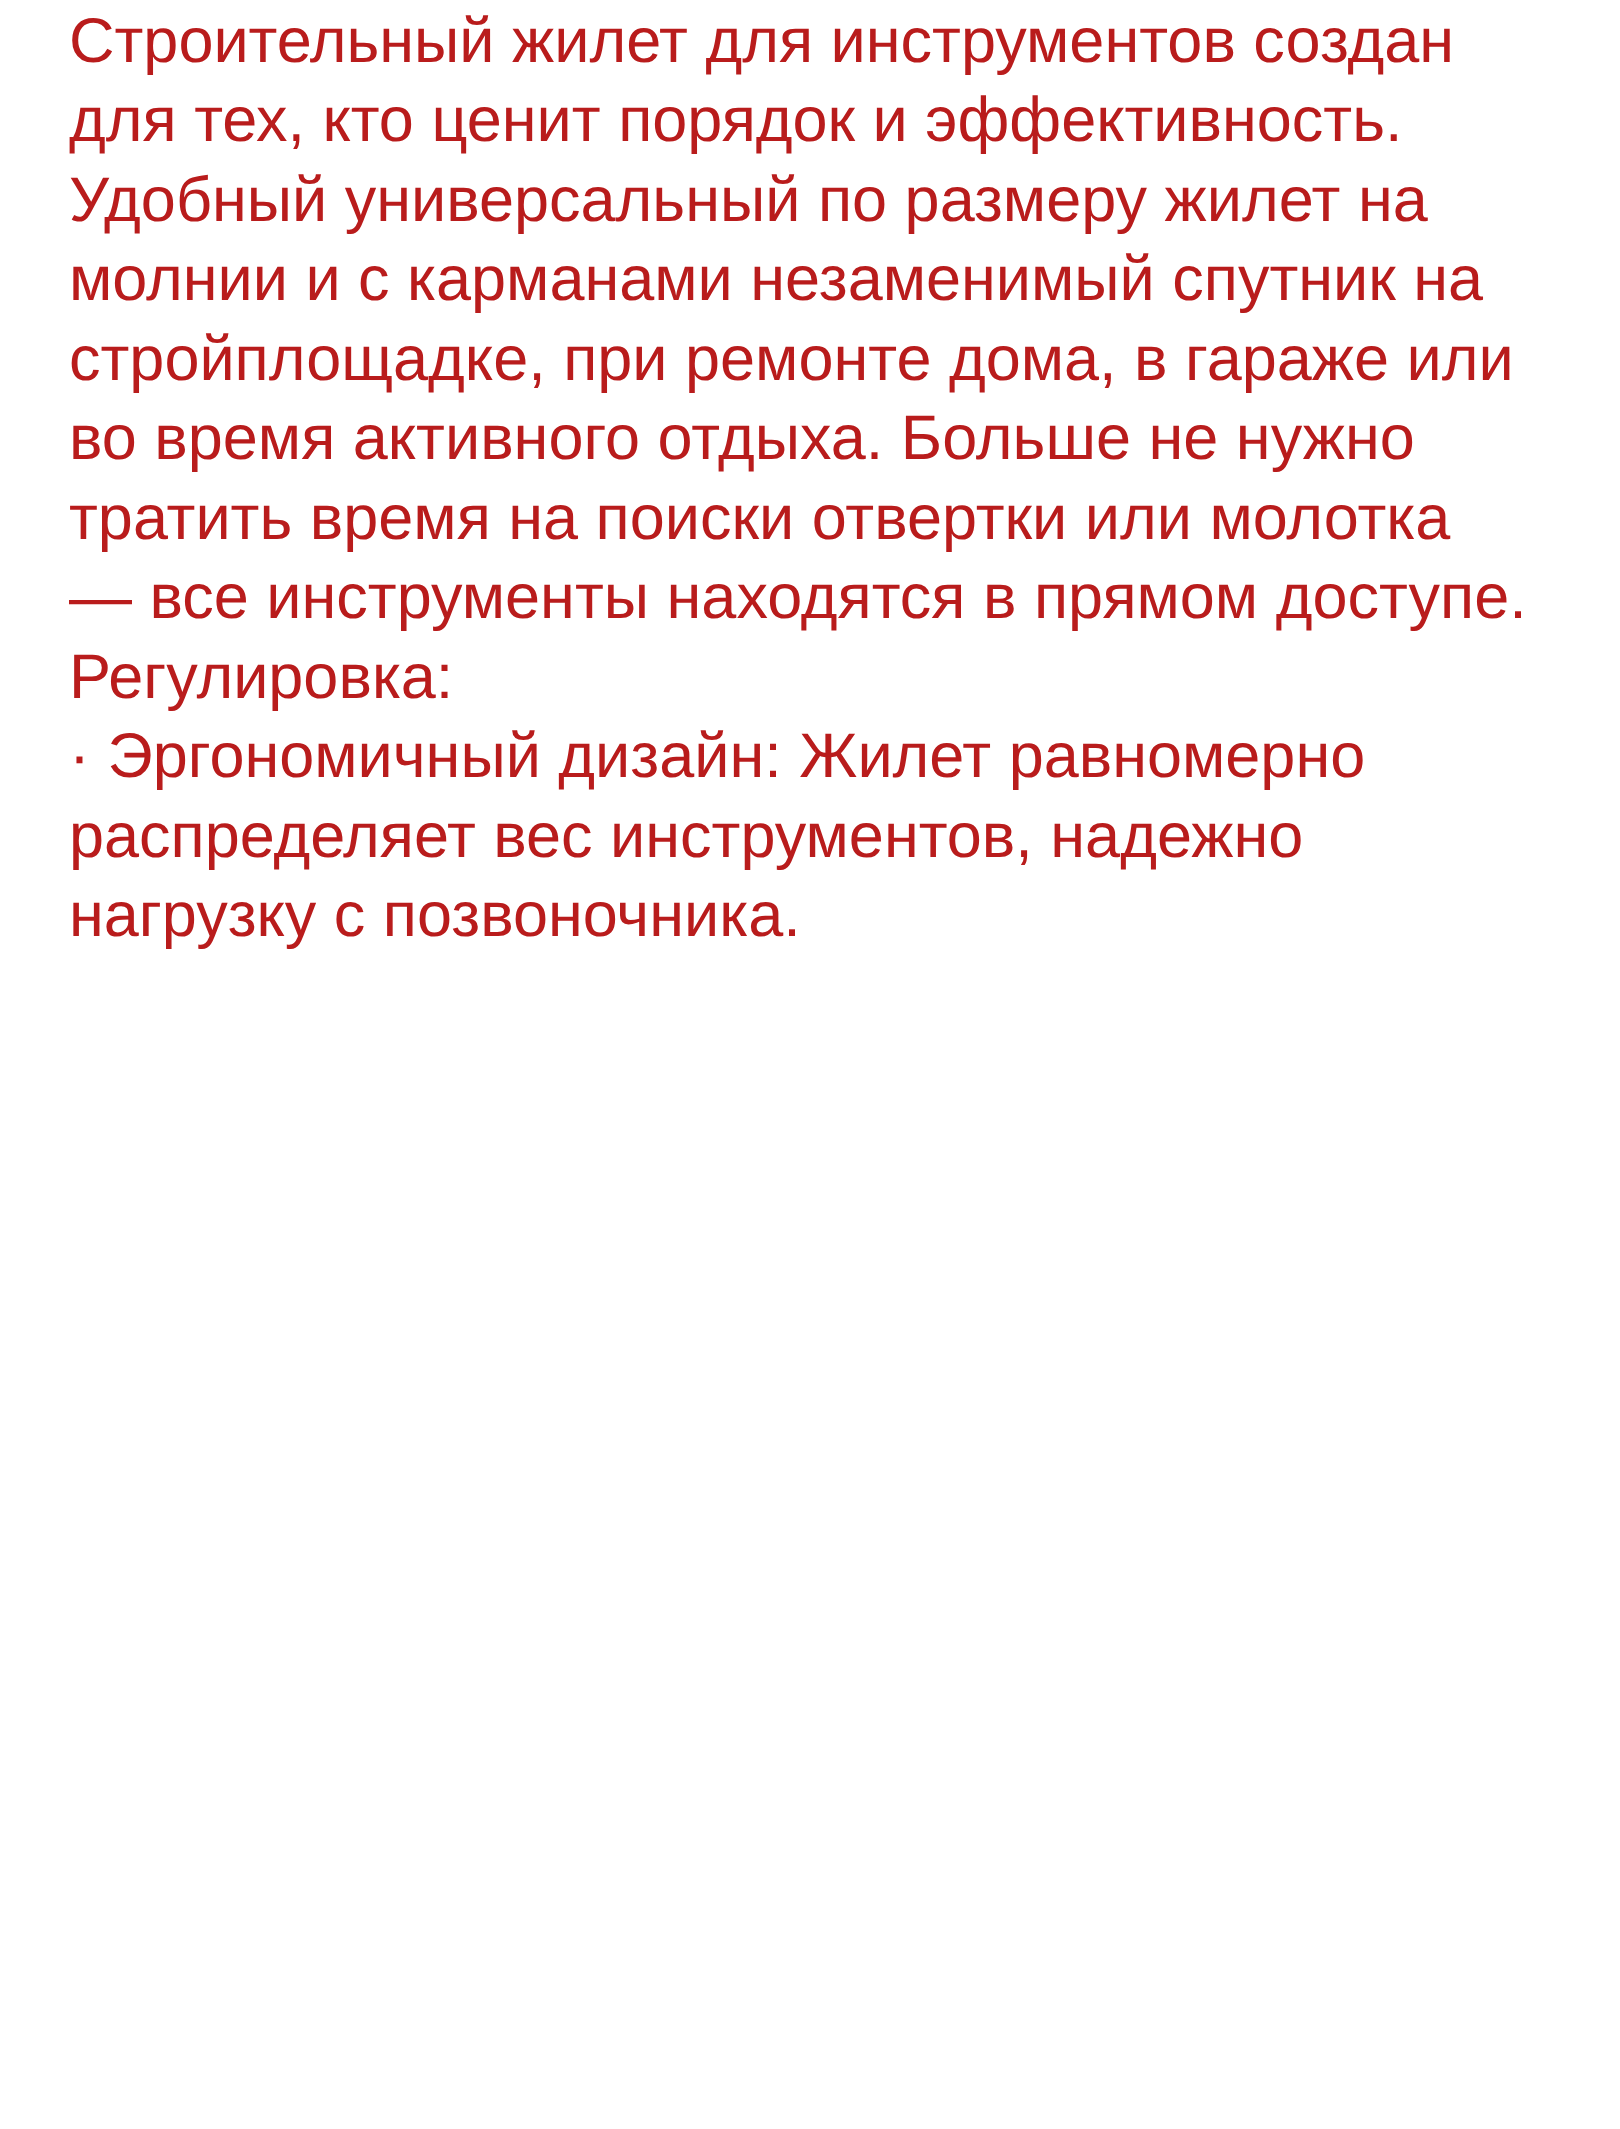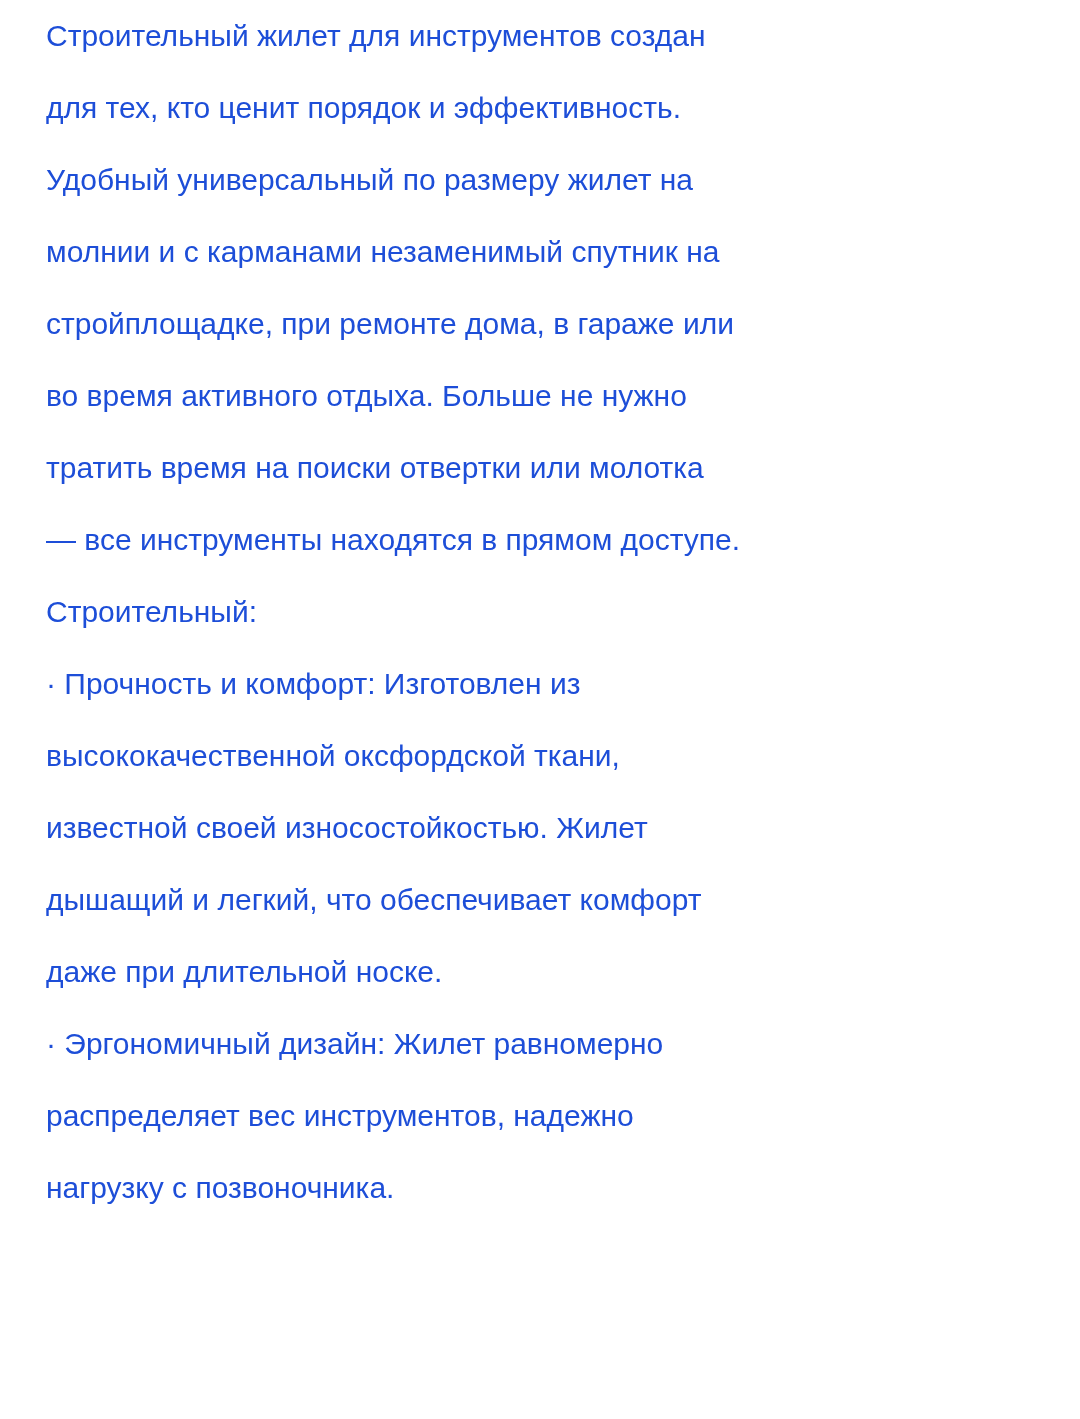--- a/index.html
+++ b/index.html
@@ -11,41 +11,36 @@
     position: relative;
     width: 1080px;
     height: 1419px;
     background: #ffffff;
     overflow: hidden;
     box-sizing: border-box;
     padding: 0 10px 0 46px;
   }
   .desc-text {
     font-family: "Liberation Sans", "DejaVu Sans", sans-serif;
-    font-size: 30px;
-    line-height: 72px;
-    color: #1d4ed8;
+    font-size: 42px;
+    line-height: 53px;
+    color: #b91c1c;
     white-space: pre-line;
     letter-spacing: 0px;
   }
 </style>
 </head>
 <body>
 
 <div class="page">
   <div class="desc-text">Строительный жилет для инструментов создан
 для тех, кто ценит порядок и эффективность.
 Удобный универсальный по размеру жилет на
 молнии и с карманами незаменимый спутник на
 стройплощадке, при ремонте дома, в гараже или
 во время активного отдыха. Больше не нужно
 тратить время на поиски отвертки или молотка
 — все инструменты находятся в прямом доступе.</div>
-  <div class="desc-text">Строительный:</div>
-  <div class="desc-text">· Прочность и комфорт: Изготовлен из
-высококачественной оксфордской ткани,
-известной своей износостойкостью. Жилет
-дышащий и легкий, что обеспечивает комфорт
-даже при длительной носке.</div>
+  <div class="desc-text">Регулировка:</div>
   <div class="desc-text">· Эргономичный дизайн: Жилет равномерно
 распределяет вес инструментов, надежно
 нагрузку с позвоночника.</div>
 </div>
 
 </body></html>

